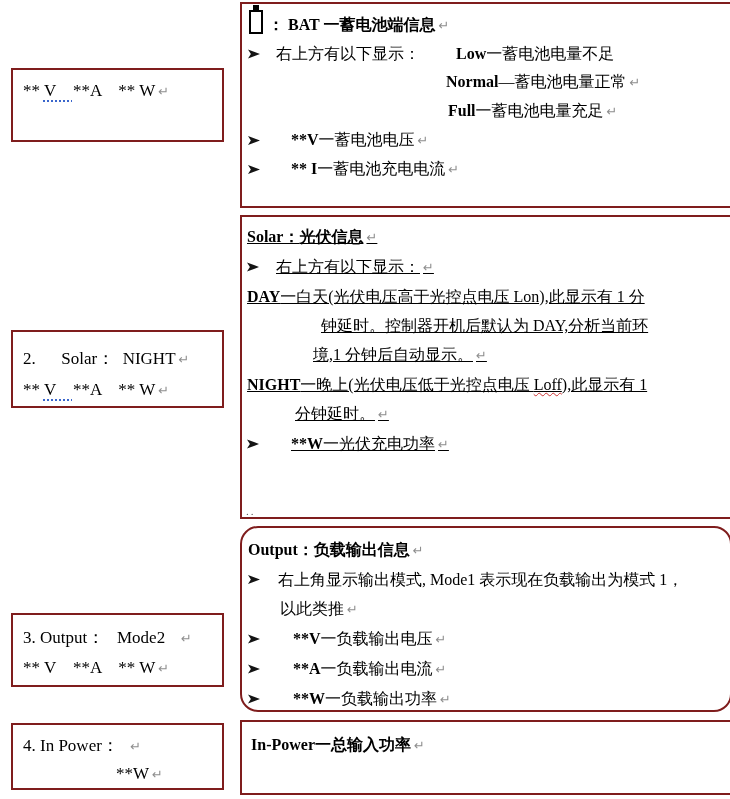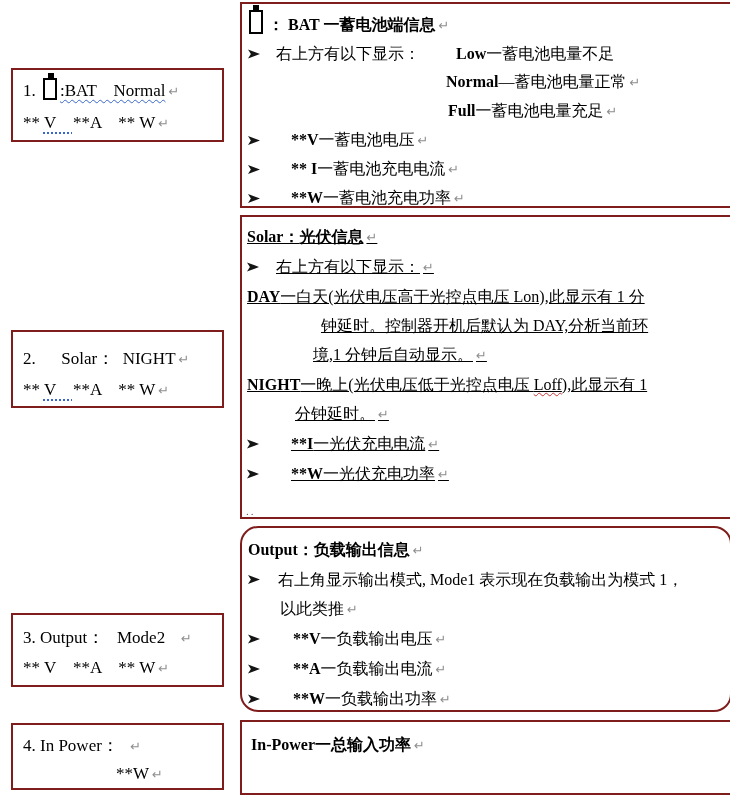--- a/index.html
+++ b/index.html
@@ -70,23 +70,20 @@
   .pl198 { padding-left: 198px; }
   .pl200 { padding-left: 200px; }
   .low-opt { position: absolute; left: 208px; top: 0; }
   .artifact { position: absolute; left: 4px; bottom: 1px; font-size: 11px; color: #555; letter-spacing: 2px; line-height: 10px; }
 </style>
 </head>
 <body>
 
 <div class="box lbox" id="l1">
   <div class="line">
-    <span class="t">1. </span><span class="batt batt-sm"></span><span class="t wavy-blue">:BAT    Normal</span><span class="pc">↵</span>
-  </div>
-  <div class="line">
     <span class="t">** </span><span class="t dot-blue">V    </span><span class="t">**A    ** W</span><span class="pc">↵</span>
   </div>
 </div>
 
 <div class="box lbox" id="l2">
   <div class="line">
     <span class="t">2.      Solar：  NIGHT</span><span class="pc">↵</span>
   </div>
   <div class="line">
     <span class="t">** </span><span class="t dot-blue">V    </span><span class="t">**A    ** W</span><span class="pc">↵</span>
@@ -127,24 +124,20 @@
     <span class="t b">Full</span><span class="t">一蓄电池电量充足</span><span class="pc">↵</span>
   </div>
   <div class="line pl43">
     <span class="arrow"></span>
     <span class="t b">**V</span><span class="t">一蓄电池电压</span><span class="pc">↵</span>
   </div>
   <div class="line pl43">
     <span class="arrow"></span>
     <span class="t b">** I</span><span class="t">一蓄电池充电电流</span><span class="pc">↵</span>
   </div>
-  <div class="line pl43">
-    <span class="arrow"></span>
-    <span class="t b">**W</span><span class="t">一蓄电池充电功率</span><span class="pc">↵</span>
-  </div>
 </div>
 
 <div class="box rbox" id="r2">
   <div class="line">
     <span class="t b">Solar：</span><span class="t b">光伏信息</span><span class="pc">↵</span>
   </div>
   <div class="line pl29">
     <span class="arrow"></span>
     <span class="t">右上方有以下显示：</span><span class="pc">↵</span>
   </div>
@@ -155,24 +148,20 @@
     <span class="t">钟延时。控制器开机后默认为 DAY,分析当前环</span>
   </div>
   <div class="line pl66">
     <span class="t">境,1 分钟后自动显示。</span><span class="pc">↵</span>
   </div>
   <div class="line">
     <span class="t b">NIGHT</span><span class="t">一晚上(光伏电压低于光控点电压 </span><span class="t wavy-red">Loff</span><span class="t">),此显示有 1</span>
   </div>
   <div class="line pl48">
     <span class="t">分钟延时。</span><span class="pc">↵</span>
-  </div>
-  <div class="line pl44">
-    <span class="arrow"></span>
-    <span class="t b">**I</span><span class="t">一光伏充电电流</span><span class="pc">↵</span>
   </div>
   <div class="line pl44">
     <span class="arrow"></span>
     <span class="t b">**W</span><span class="t">一光伏充电功率</span><span class="pc">↵</span>
   </div>
   <span class="artifact">..</span>
 </div>
 
 <div class="box rbox" id="r3">
   <div class="line">

